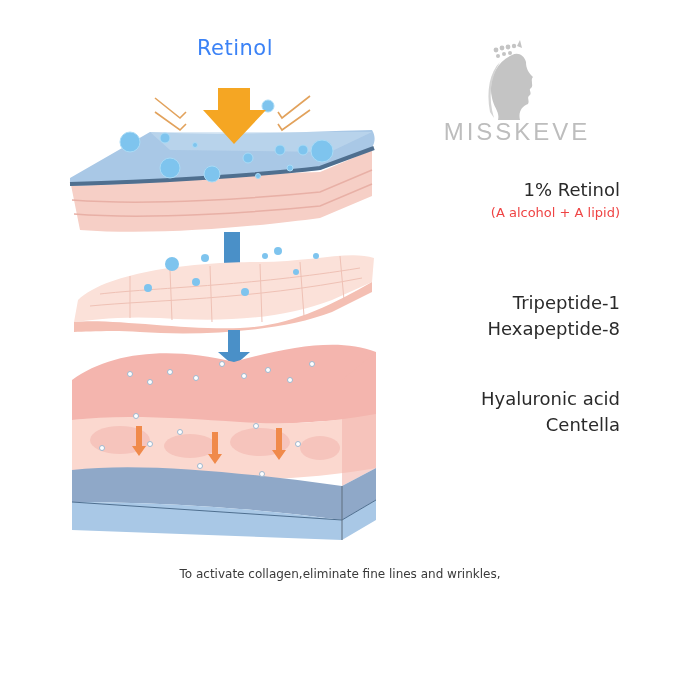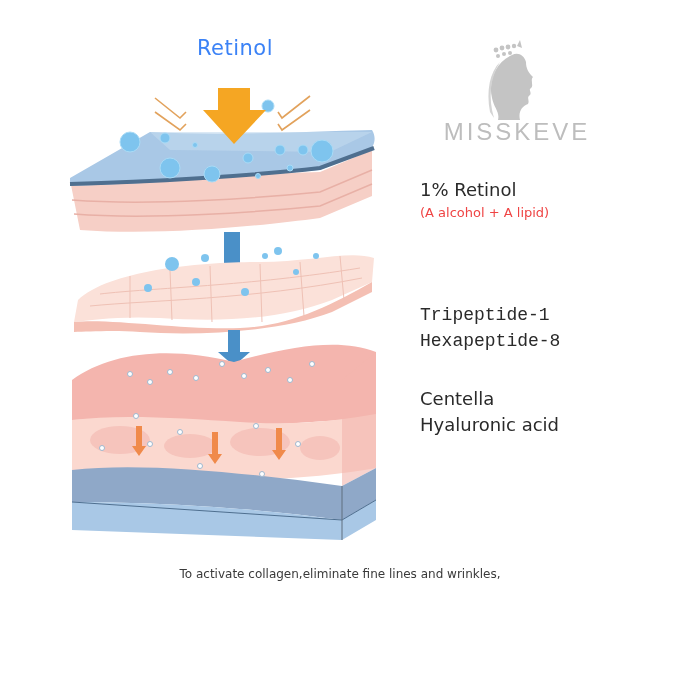--- a/index.html
+++ b/index.html
@@ -1,20 +1,20 @@
 <!DOCTYPE html>
 <html><head>
 <meta charset="utf-8">
 <style>
   html, body { margin:0; padding:0; background:#ffffff; }
   body { width:679px; height:679px; position:relative; overflow:hidden; font-family:"DejaVu Sans", sans-serif; color:#2b2b2b; }
   .abs { position:absolute; }
   .title { left:150px; top:36px; width:170px; text-align:center; font-size:21px; letter-spacing:0.5px; color:#3b82f6; }
   .brand { left:432px; top:118px; width:170px; text-align:center; font-family:Liberation Sans, sans-serif; font-size:24px; letter-spacing:3px; color:#bdbdbd; font-weight:300; }
-  .label { text-align:left; width:200px; left:420px; font-size:18px; line-height:26px; color:#2a2a2a; }
+  .label { text-align:right; width:200px; left:420px; font-size:18px; line-height:26px; color:#2a2a2a; }
   .sub { font-size:13px; line-height:20px; color:#ef4444; }
   .caption { left:40px; top:560px; width:600px; text-align:center; font-size:12px; line-height:29px; color:#3a3a3a; }
   svg { position:absolute; left:0; top:0; }
 </style>
 </head>
 <body>
 
 <div class="abs title">Retinol</div>
 
 <svg class="abs" width="679" height="679" viewBox="0 0 679 679" style="pointer-events:none">
@@ -131,24 +131,24 @@
     <path d="M136 426 L142 426 L142 446 L146 446 L139 456 L132 446 L136 446 Z"></path>
     <path d="M212 432 L218 432 L218 454 L222 454 L215 464 L208 454 L212 454 Z"></path>
     <path d="M276 428 L282 428 L282 450 L286 450 L279 460 L272 450 L276 450 Z"></path>
   </g>
 </svg>
 
 <div class="abs label" style="top:177px;">
   <div>1% Retinol</div>
   <div class="sub">(A alcohol + A lipid)</div>
 </div>
-<div class="abs label" style="top:302px;font-family:Liberation Mono, monospace;">
+<div class="abs label" style="top:290px;">
   <div>Tripeptide-1</div>
   <div>Hexapeptide-8</div>
 </div>
 <div class="abs label" style="top:386px;">
+  <div>Hyaluronic acid</div>
   <div>Centella</div>
-  <div>Hyaluronic acid</div>
 </div>
 
 <div class="abs caption">
   <div>To activate collagen,eliminate fine lines and wrinkles,</div>
 </div>
 
 </body></html>

